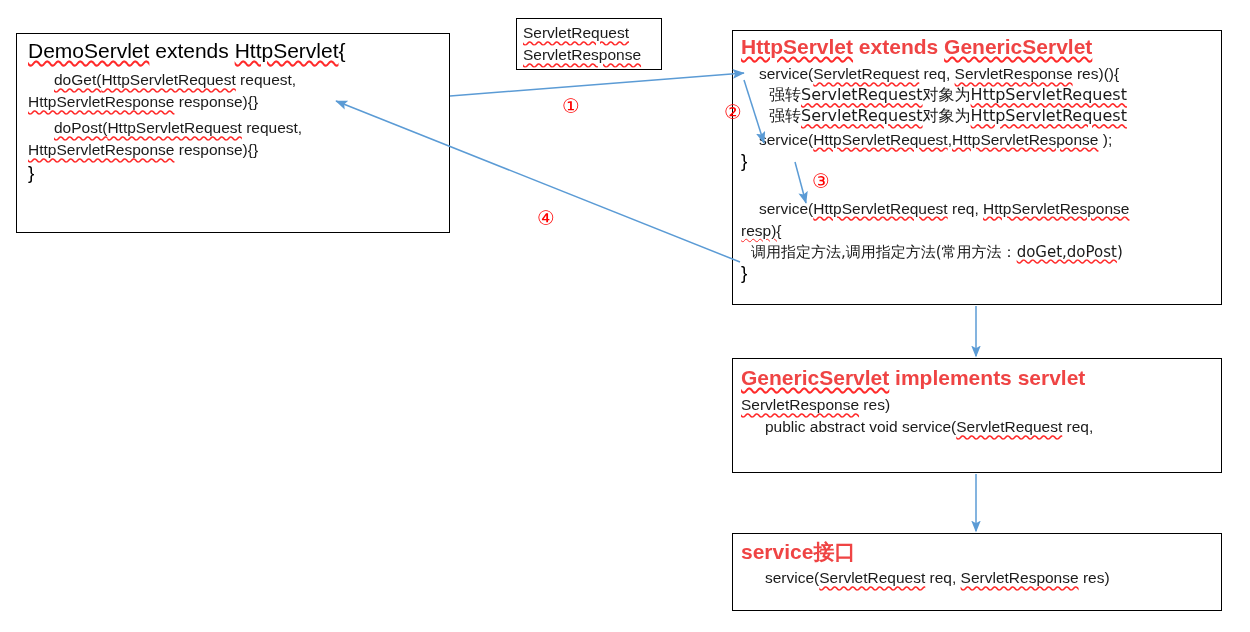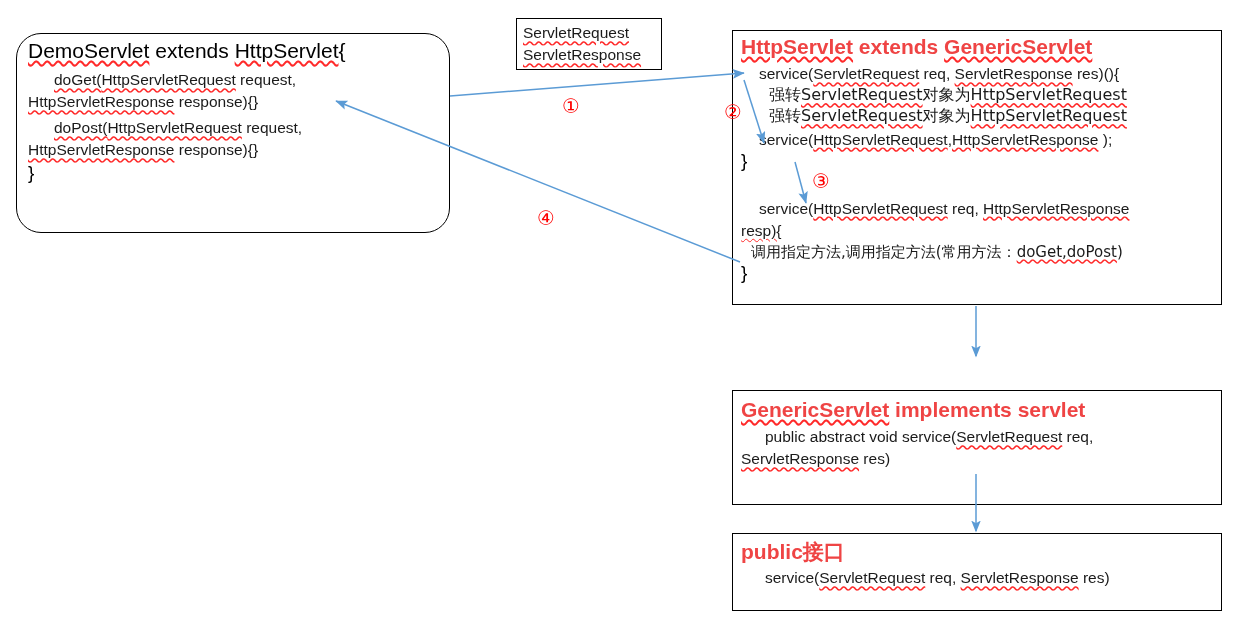--- a/index.html
+++ b/index.html
@@ -74,21 +74,21 @@
     pointer-events: none;
   }
   .cn { font-family: "DejaVu Sans", sans-serif; }
   .b { font-weight: normal; }
 </style>
 </head>
 <body>
 
 <div id="canvas">
 
-  <div class="box" style="left:16px; top:33px; width:434px; height:200px;border-radius:25px;">
+  <div class="box" style="left:16px; top:33px; width:434px; height:200px;">
     <div class="code" style="position:absolute; left:11px; top:4px; width:414px;">
       <div class="title-plain" style="margin-bottom:5px;">
         <span class="u sq">DemoServlet</span><span>  extends </span><span class="u sq">HttpServlet</span><span>{</span>
       </div>
       <div style="margin-top:0;">
         <span class="indent"></span><span class="u sq">doGet(</span><span class="u sq">HttpServletRequest</span><span> request,</span>
       </div>
       <div>
         <span class="u sq">HttpServletResponse</span><span> response){}</span>
       </div>
@@ -134,38 +134,38 @@
       <div>
         <span class="sq">resp){</span>
       </div>
       <div class="cn" style="padding-left:10px; font-size:15px;">
         <span>调用指定方法,调用指定方法(常用方法：</span><span class="u sq">doGet,doPost</span><span>)</span>
       </div>
       <div class="title-plain" style="font-size:19px; line-height:1.1;">}</div>
     </div>
   </div>
 
-  <div class="box" style="left:732px; top:358px; width:490px; height:115px;margin-top:32px;">
+  <div class="box" style="left:732px; top:358px; width:490px; height:115px;">
     <div class="code" style="position:absolute; left:8px; top:6px; width:476px;">
       <div class="title-line" style="margin-bottom:3px;">
         <span class="u sq">GenericServlet</span><span>  implements  servlet</span>
       </div>
+      <div>
+        <span class="u sq">ServletResponse</span><span> res)</span>
+      </div>
       <div style="padding-left:24px;">
         <span>public abstract void service(</span><span class="u sq">ServletRequest</span><span> req,</span>
-      </div>
-      <div>
-        <span class="u sq">ServletResponse</span><span> res)</span>
       </div>
     </div>
   </div>
 
   <div class="box" style="left:732px; top:533px; width:490px; height:78px;">
     <div class="code" style="position:absolute; left:8px; top:5px; width:476px;">
       <div class="title-line" style="margin-bottom:2px;">
-        <span>public</span><span class="cn">接口</span>
+        <span>service</span><span class="cn">接口</span>
       </div>
       <div style="padding-left:24px;">
         <span>service(</span><span class="u sq">ServletRequest</span><span> req, </span><span class="u sq">ServletResponse</span><span> res)</span>
       </div>
     </div>
   </div>
 
   <svg class="overlay" viewBox="0 0 1250 632">
     <defs>
       <marker id="ah" markerWidth="9" markerHeight="9" refX="7.5" refY="3.2" orient="auto">

